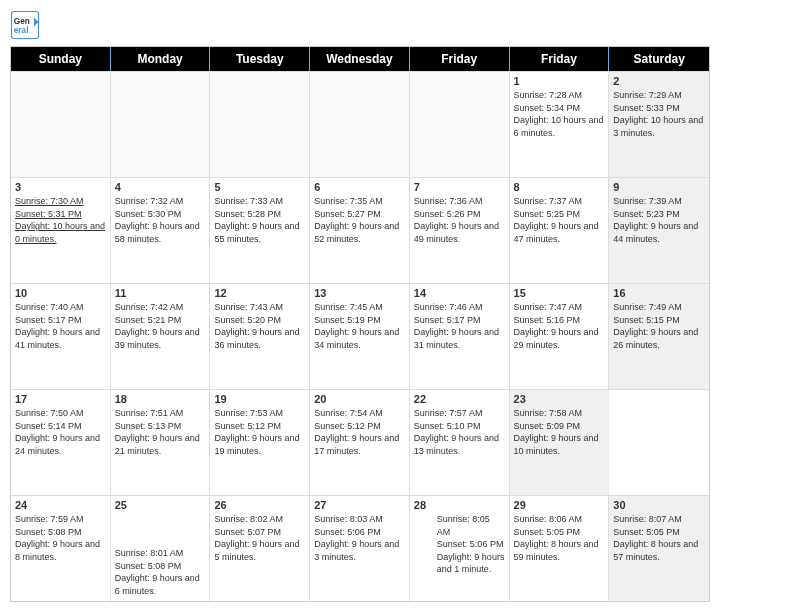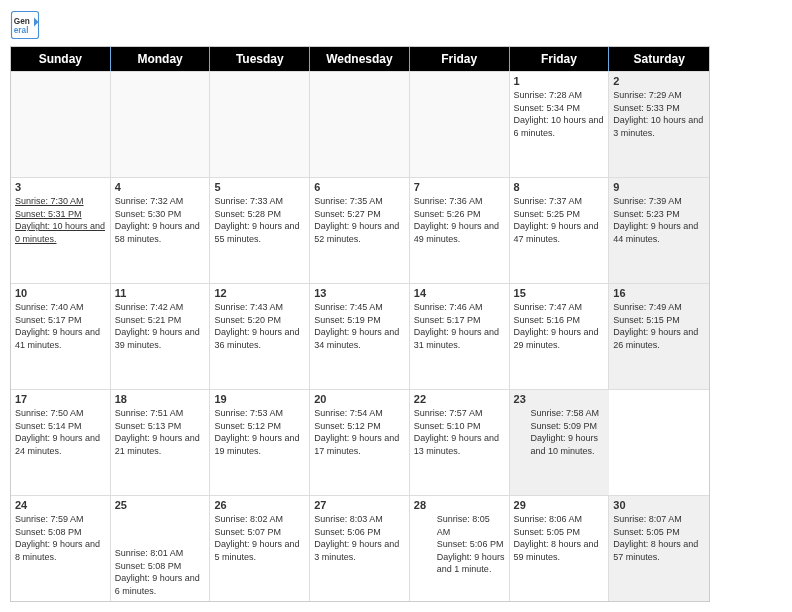--- a/index.html
+++ b/index.html
@@ -264,21 +264,21 @@
 Daylight: 9 hours and 17 minutes.</div>
           </div>
           <div class="cal-cell">
             <div class="day-num">22</div>
             <div class="cell-info" style="white-space: pre-line;">Sunrise: 7:57 AM
 Sunset: 5:10 PM
 Daylight: 9 hours and 13 minutes.</div>
           </div>
           <div class="cal-cell shaded">
             <div class="day-num">23</div>
-            <div class="cell-info" style="white-space: pre-line; margin-left: 17px;">Sunrise: 7:58 AM
+            <div class="cell-info" style="white-space: pre-line;">Sunrise: 7:58 AM
 Sunset: 5:09 PM
 Daylight: 9 hours and 10 minutes.</div>
           </div>
         </div>
         <div class="cal-row">
           <div class="cal-cell">
             <div class="day-num">24</div>
             <div class="cell-info" style="white-space: pre-line;">Sunrise: 7:59 AM
 Sunset: 5:08 PM
 Daylight: 9 hours and 8 minutes.</div>

